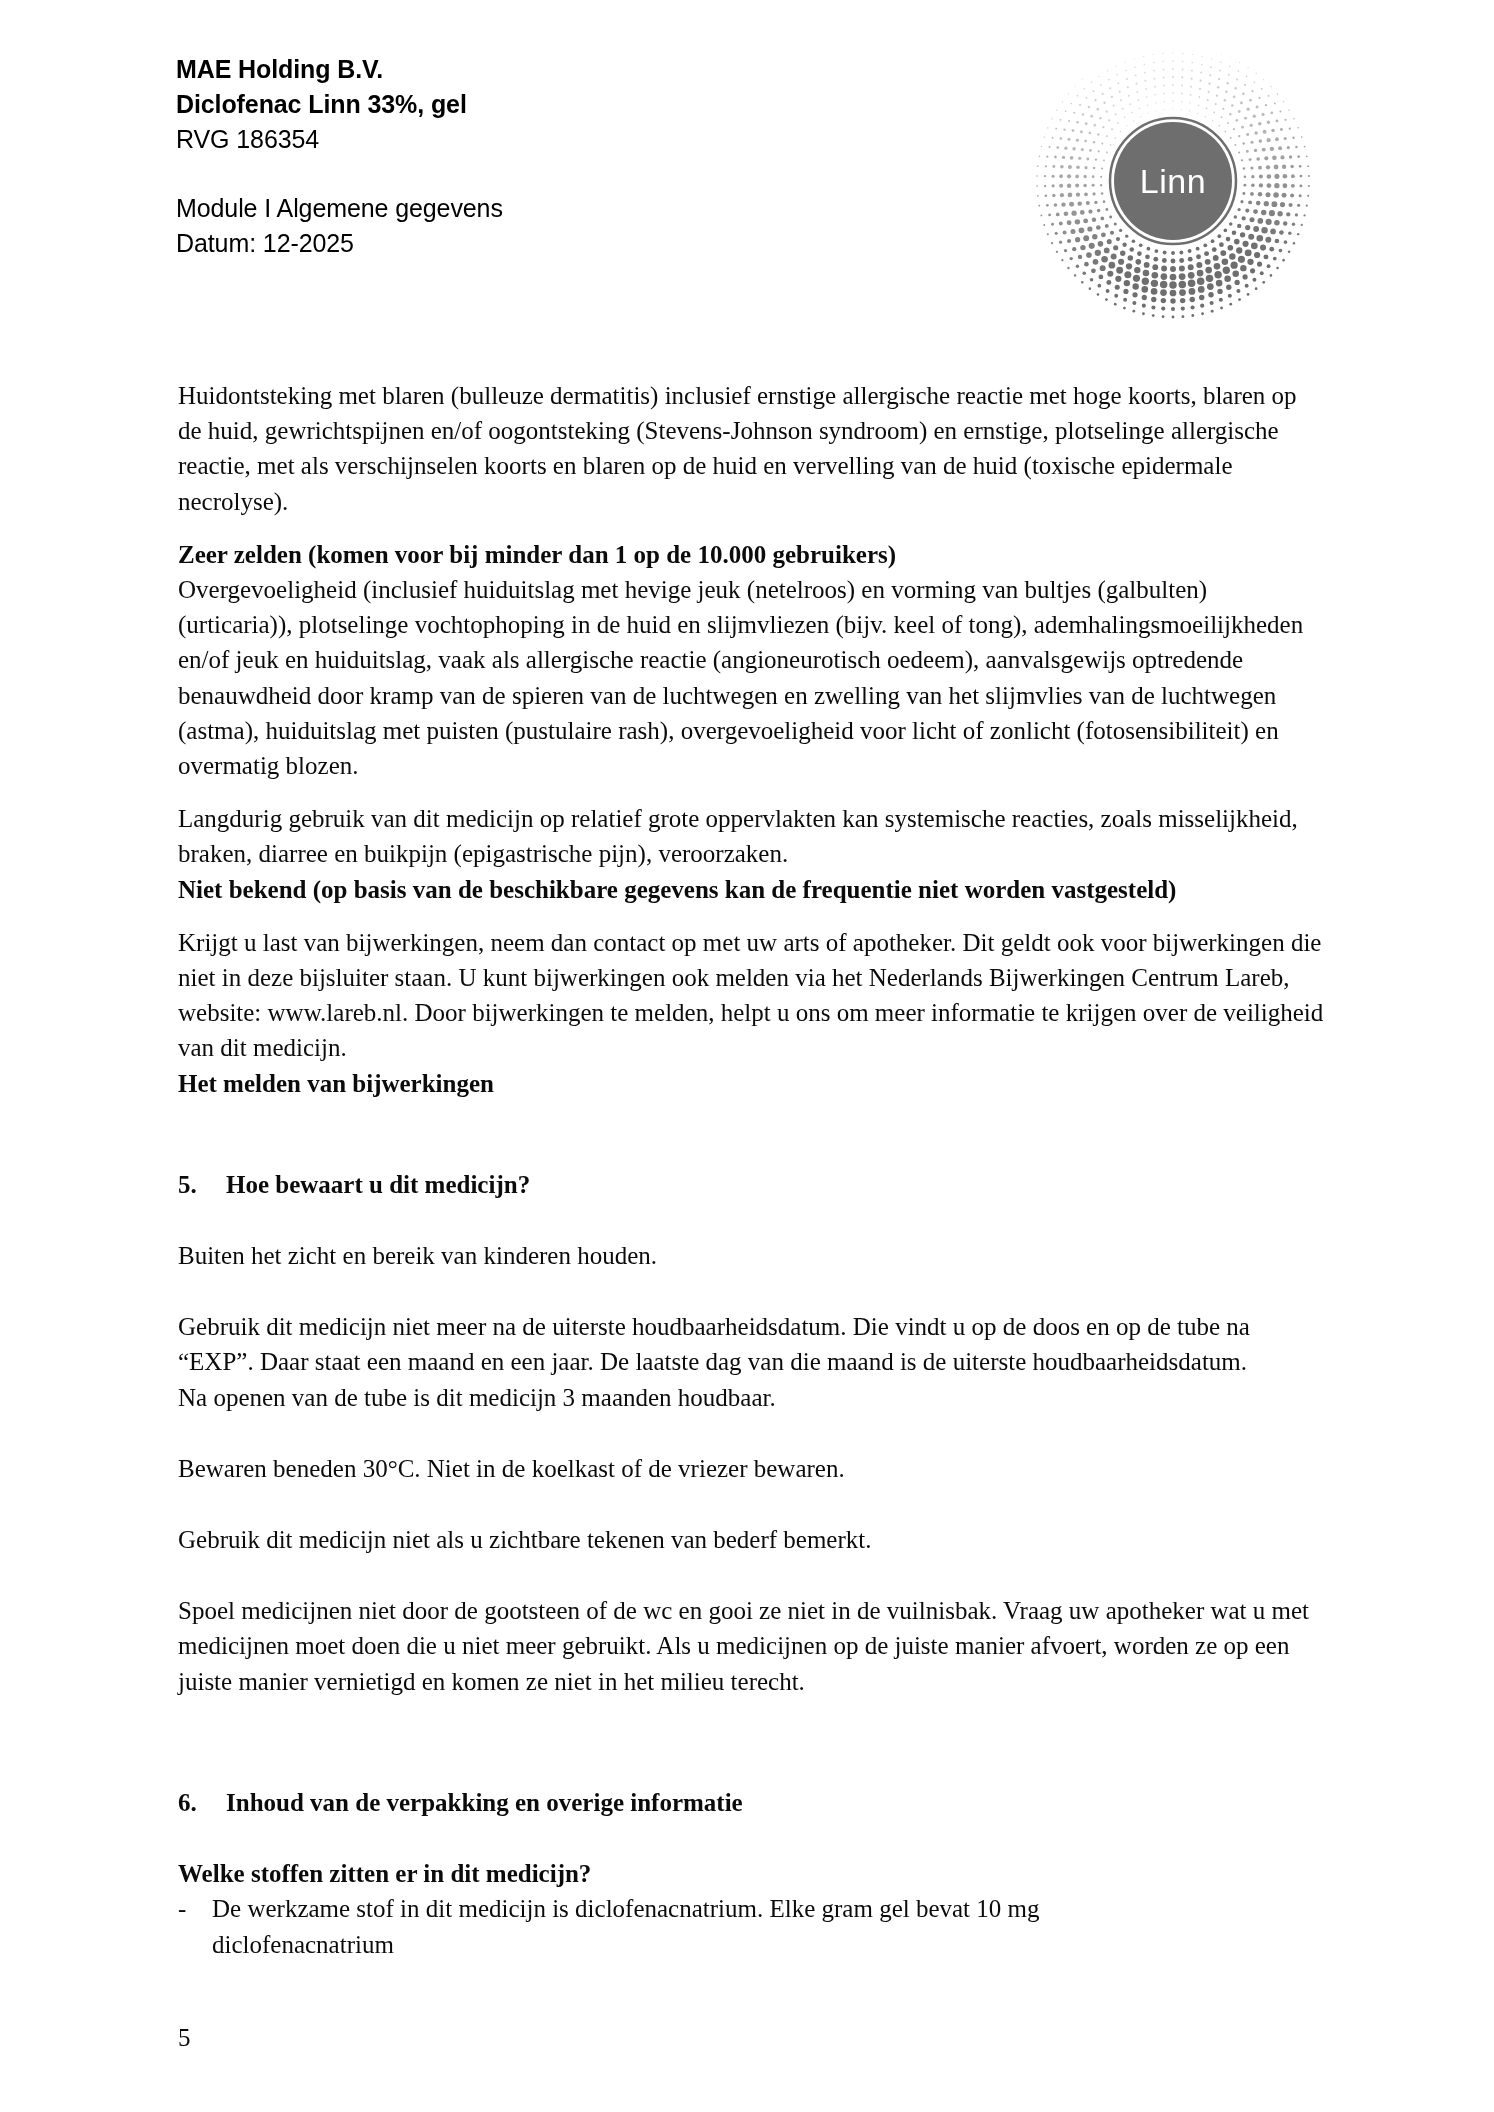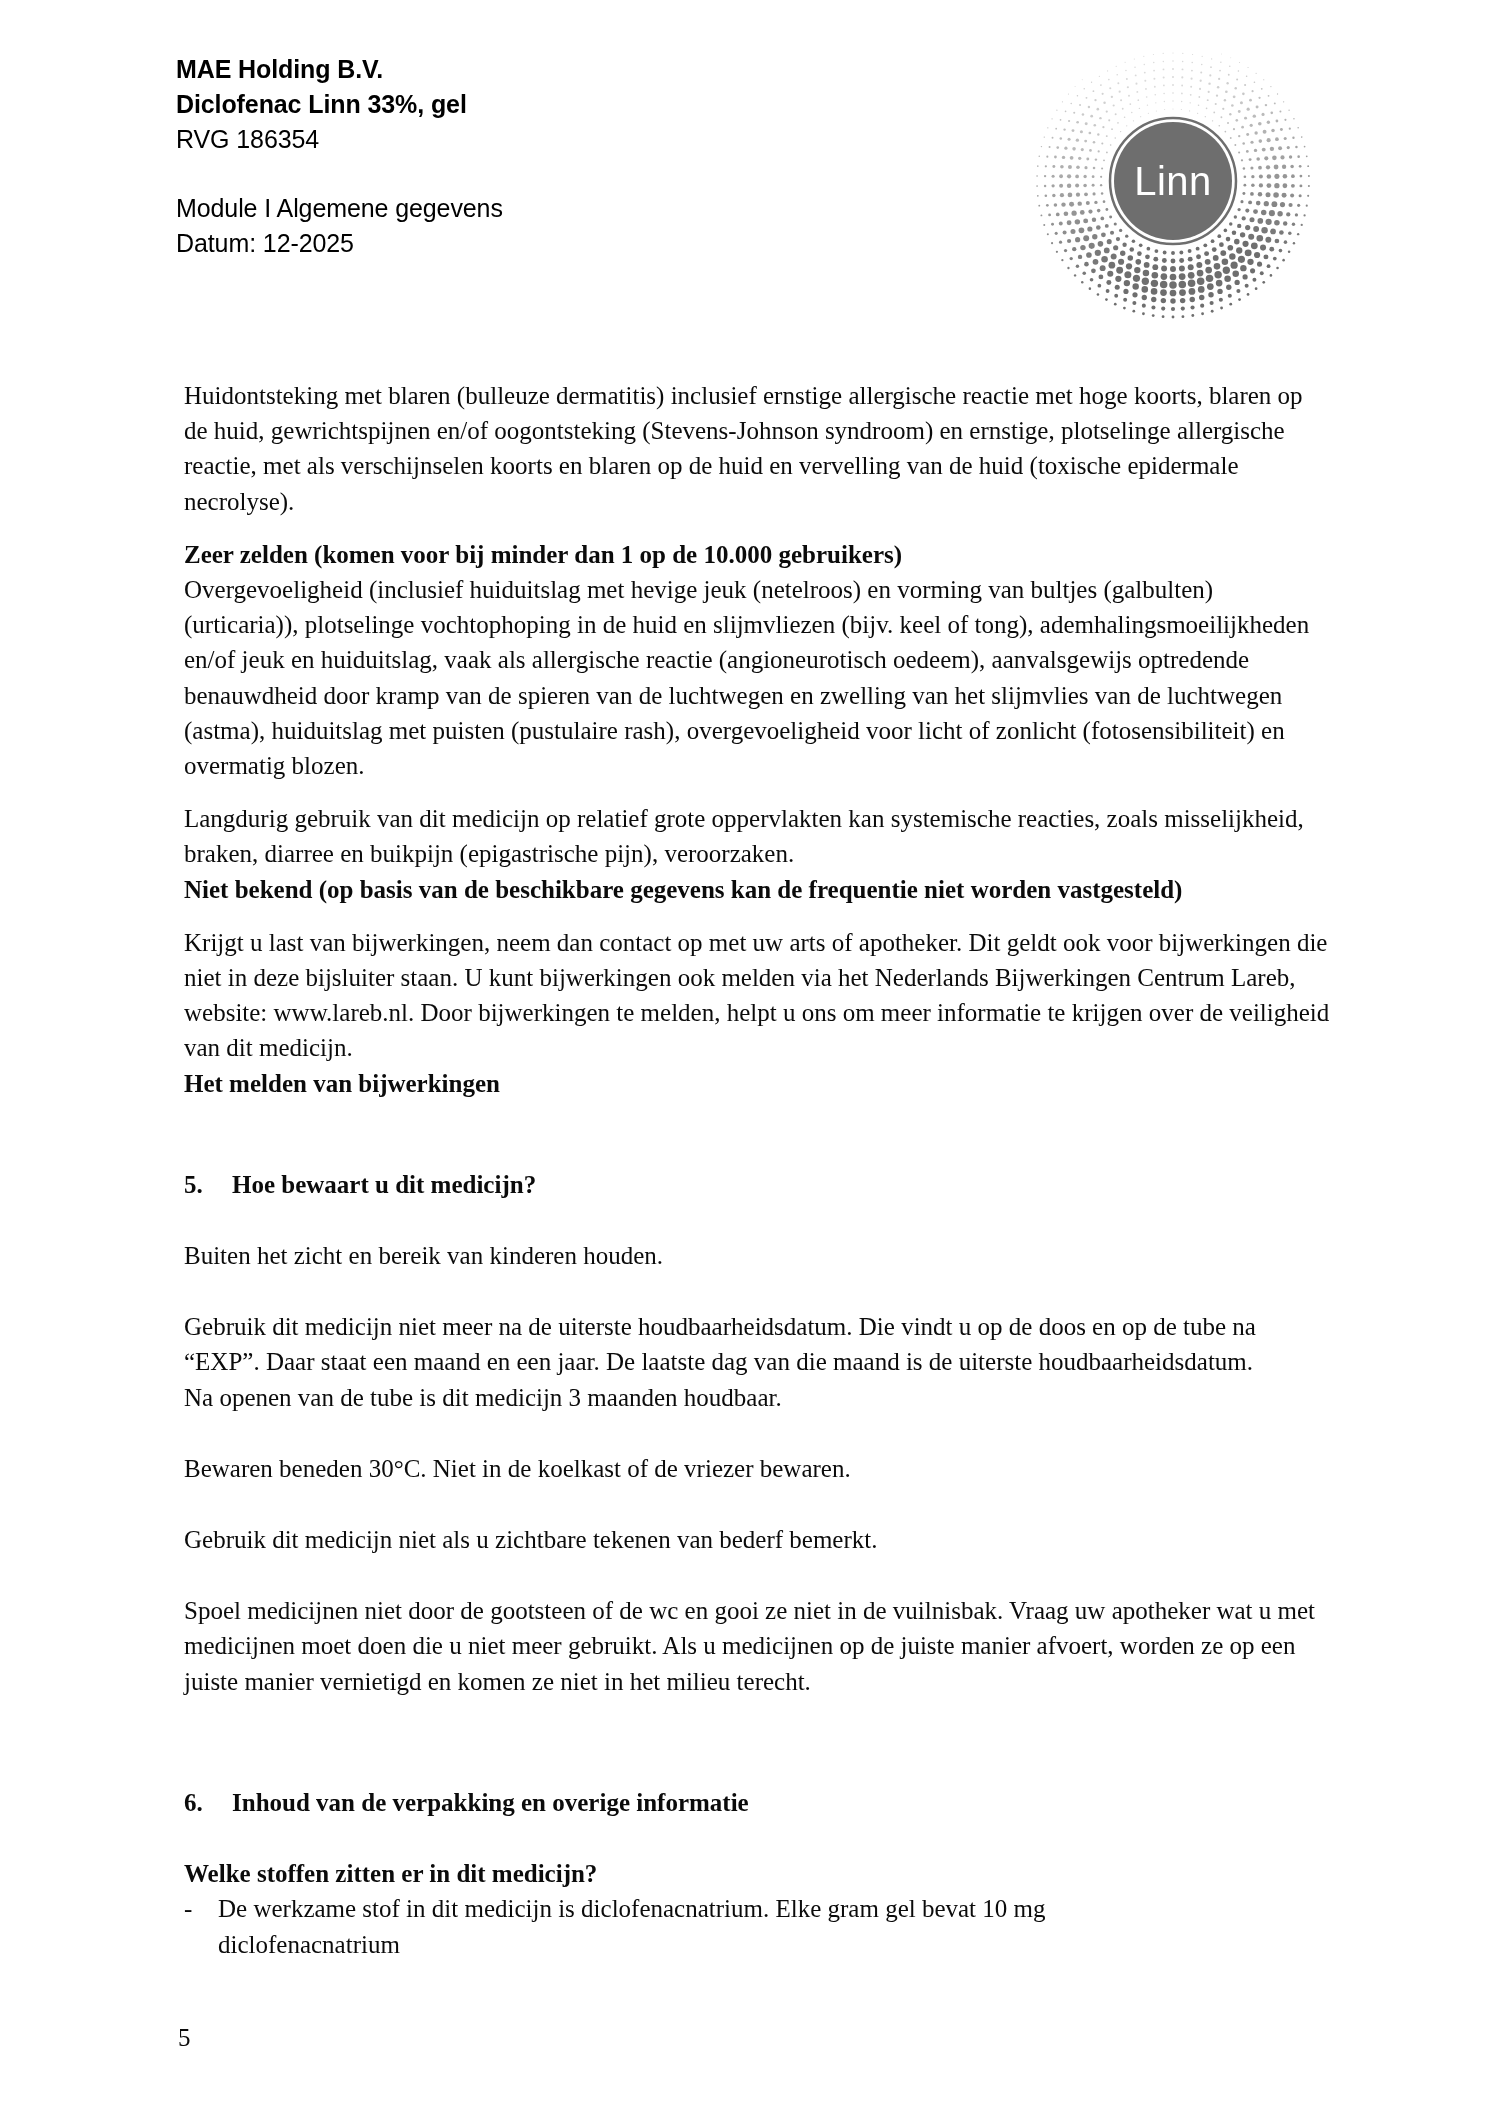--- a/index.html
+++ b/index.html
@@ -55,30 +55,30 @@
   .logo-text {
     position: absolute;
     left: 0;
     top: 0;
     width: 290px;
     height: 290px;
     display: flex;
     align-items: center;
     justify-content: center;
     font-family: "Liberation Sans", sans-serif;
-    font-size: 40px;
+    font-size: 34px;
     color: #ffffff;
     letter-spacing: 0.5px;
     pointer-events: none;
   }
 
   
   .content {
     position: absolute;
-    left: 184px;
+    left: 178px;
     top: 378px;
     width: 1148px;
   }
   .p {
     font-family: "Liberation Serif", serif;
     font-size: 25px;
     line-height: 35.2px;
     color: #0b0b0b;
     margin: 0;
     text-align: left;

